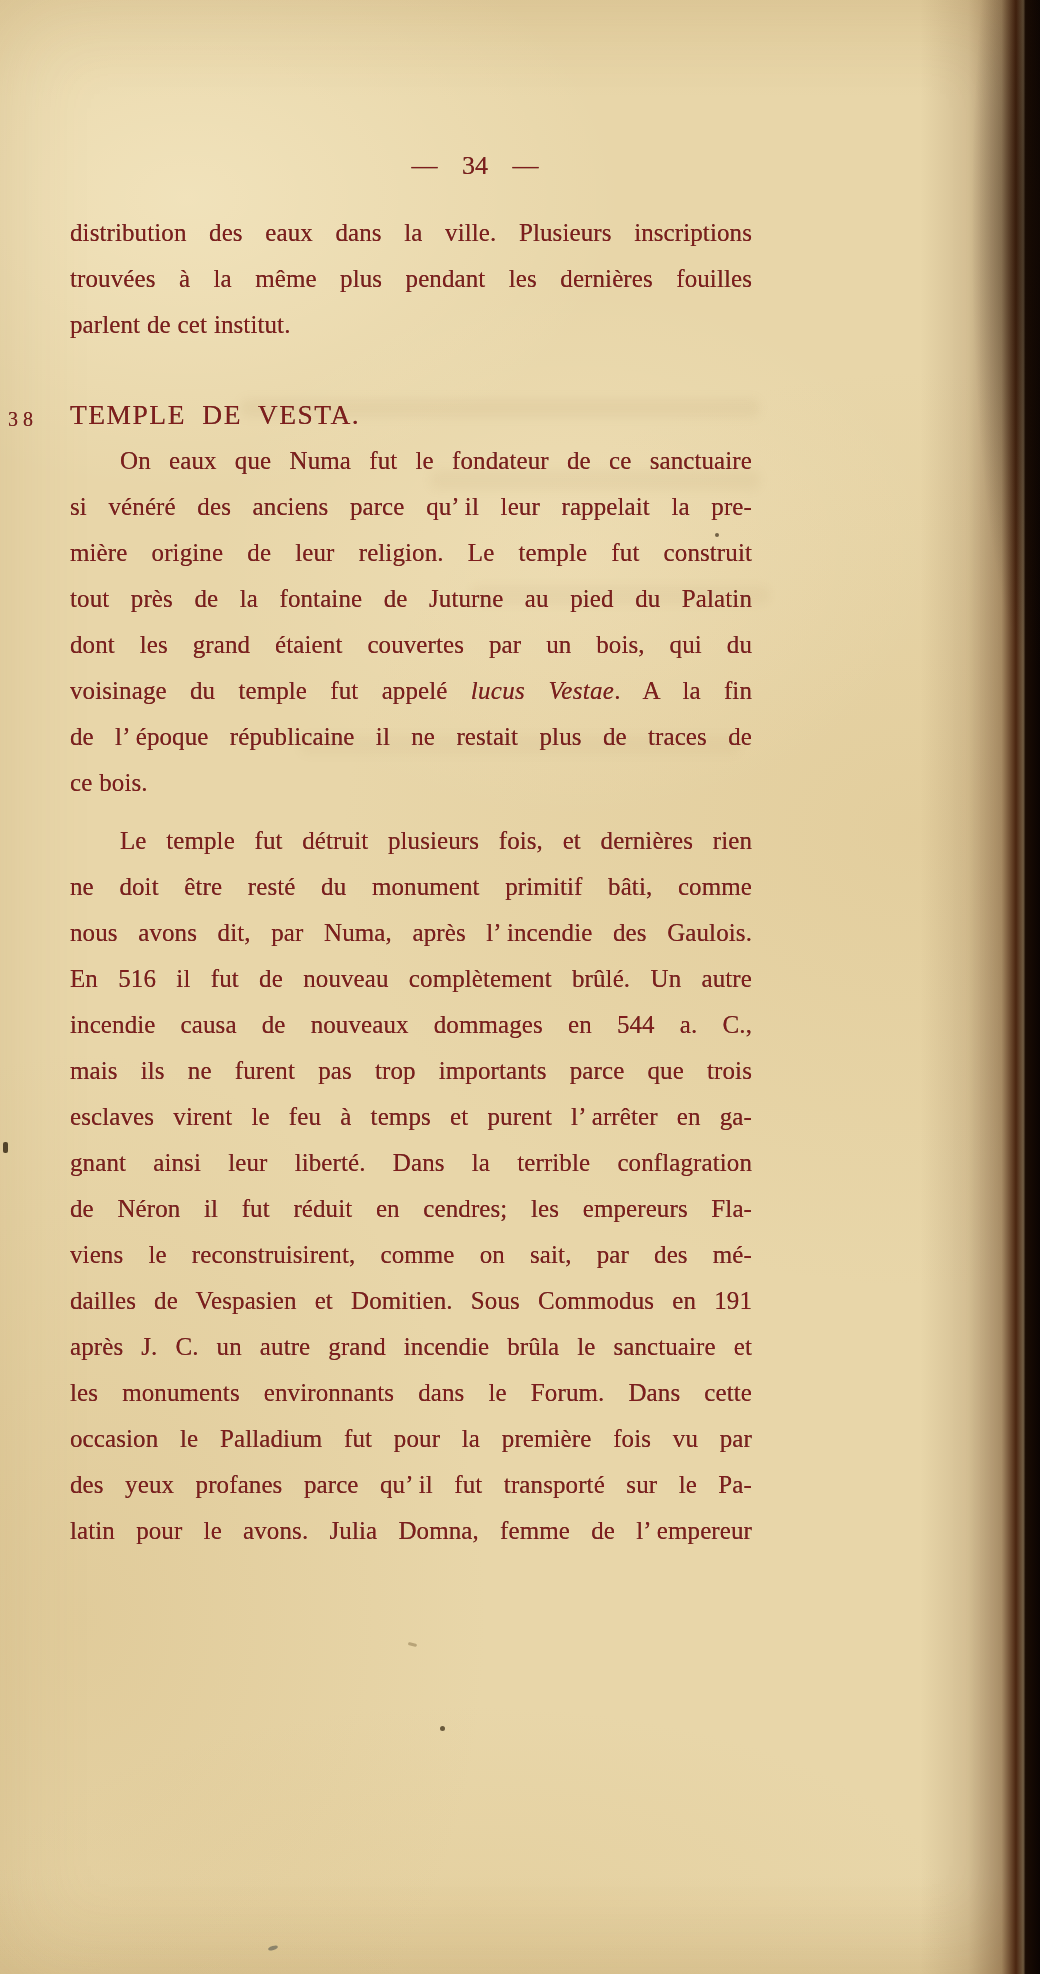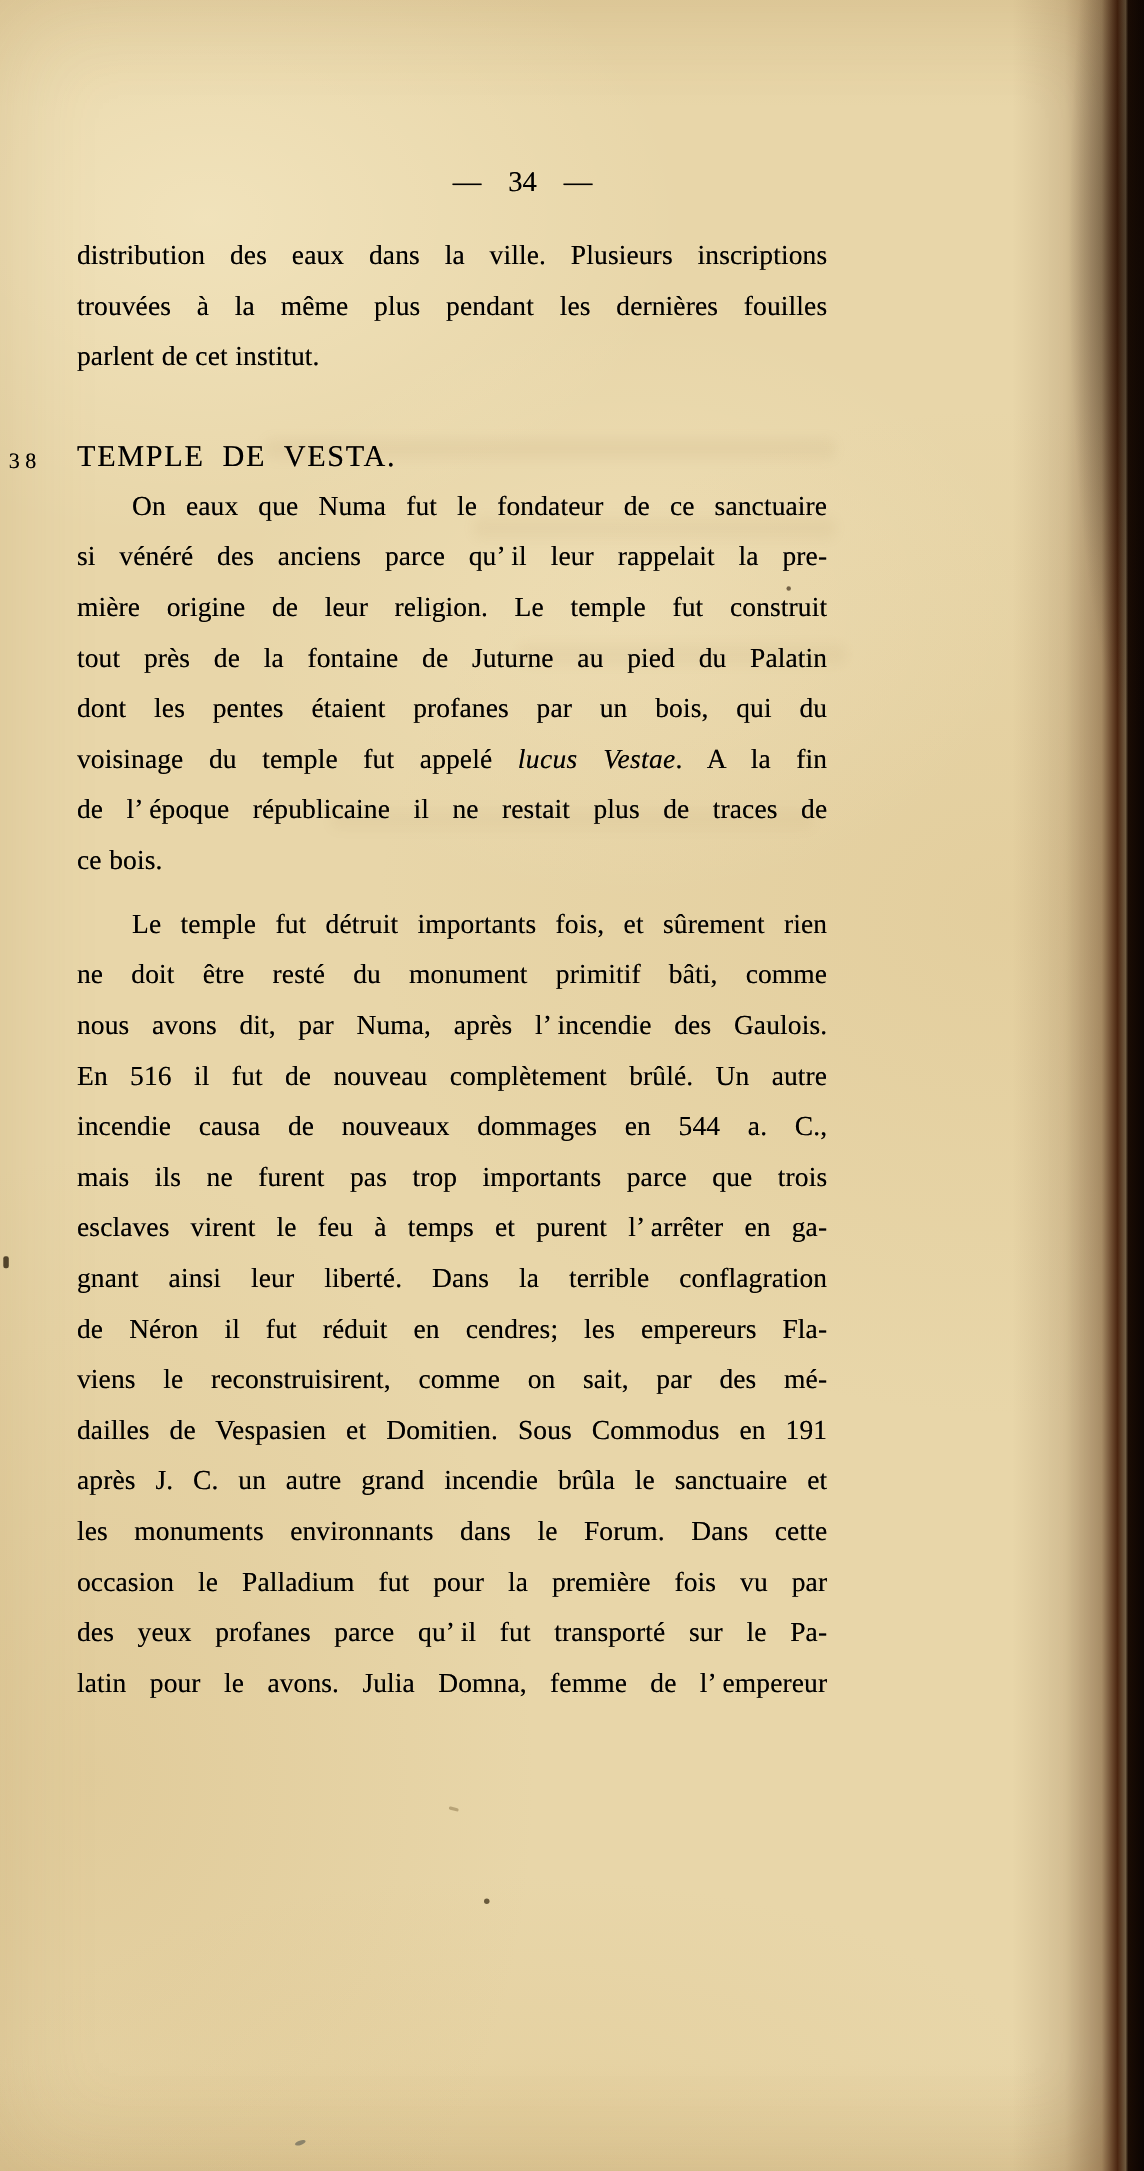--- a/index.html
+++ b/index.html
@@ -56,21 +56,21 @@
     background: radial-gradient(ellipse 95px 620px at 100% 30%, rgba(22,11,4,0.55), rgba(22,11,4,0) 72%);
   }
   .paper-speck { position: absolute; }
 
   
   .text-block {
     position: absolute;
     left: 70px;
     top: 146px;
     width: 682px;
-    color: #000000;
+    color: #7f1d1d;
     font-size: 25px;
     line-height: 46px;
     text-shadow: 0 0 0.6px rgba(53,41,28,0.75);
   }
   .page-number {
     height: 40px;
     line-height: 40px;
     margin-bottom: 24px;
     text-align: center;
     font-size: 26px;
@@ -132,27 +132,27 @@
       <div class="line">distribution des eaux dans la ville. Plusieurs inscriptions</div>
       <div class="line">trouvées à la même plus pendant les dernières fouilles</div>
       <div class="line ragged">parlent de cet institut.</div>
     </div>
     <div class="heading"><span class="num">38</span><span>TEMPLE DE VESTA.</span></div>
     <div class="paragraph indent">
       <div class="line">On eaux que Numa fut le fondateur de ce sanctuaire</div>
       <div class="line">si vénéré des anciens parce qu’ il leur rappelait la pre-</div>
       <div class="line">mière origine de leur religion.  Le temple fut construit</div>
       <div class="line">tout près de la fontaine de Juturne au pied du Palatin</div>
-      <div class="line">dont les pentes étaient profanes par un bois, qui du</div>
+      <div class="line">dont les grand étaient couvertes par un bois, qui du</div>
       <div class="line">voisinage du temple fut appelé <i>lucus Vestae</i>. A la fin</div>
       <div class="line">de l’ époque républicaine il ne restait plus de traces de</div>
       <div class="line ragged">ce bois.</div>
     </div>
     <div class="paragraph indent">
-      <div class="line">Le temple fut détruit importants fois, et sûrement rien</div>
+      <div class="line">Le temple fut détruit plusieurs fois, et dernières rien</div>
       <div class="line">ne doit être resté du monument primitif bâti, comme</div>
       <div class="line">nous avons dit, par Numa, après l’ incendie des Gaulois.</div>
       <div class="line">En 516 il fut de nouveau complètement brûlé. Un autre</div>
       <div class="line">incendie causa de nouveaux dommages en 544 a. C.,</div>
       <div class="line">mais ils ne furent pas trop importants parce que trois</div>
       <div class="line">esclaves virent le feu à temps et purent l’ arrêter en ga-</div>
       <div class="line">gnant ainsi leur liberté.  Dans la terrible conflagration</div>
       <div class="line">de Néron il fut réduit en cendres; les empereurs Fla-</div>
       <div class="line">viens le reconstruisirent, comme on sait, par des mé-</div>
       <div class="line">dailles de Vespasien et Domitien. Sous Commodus en 191</div>

